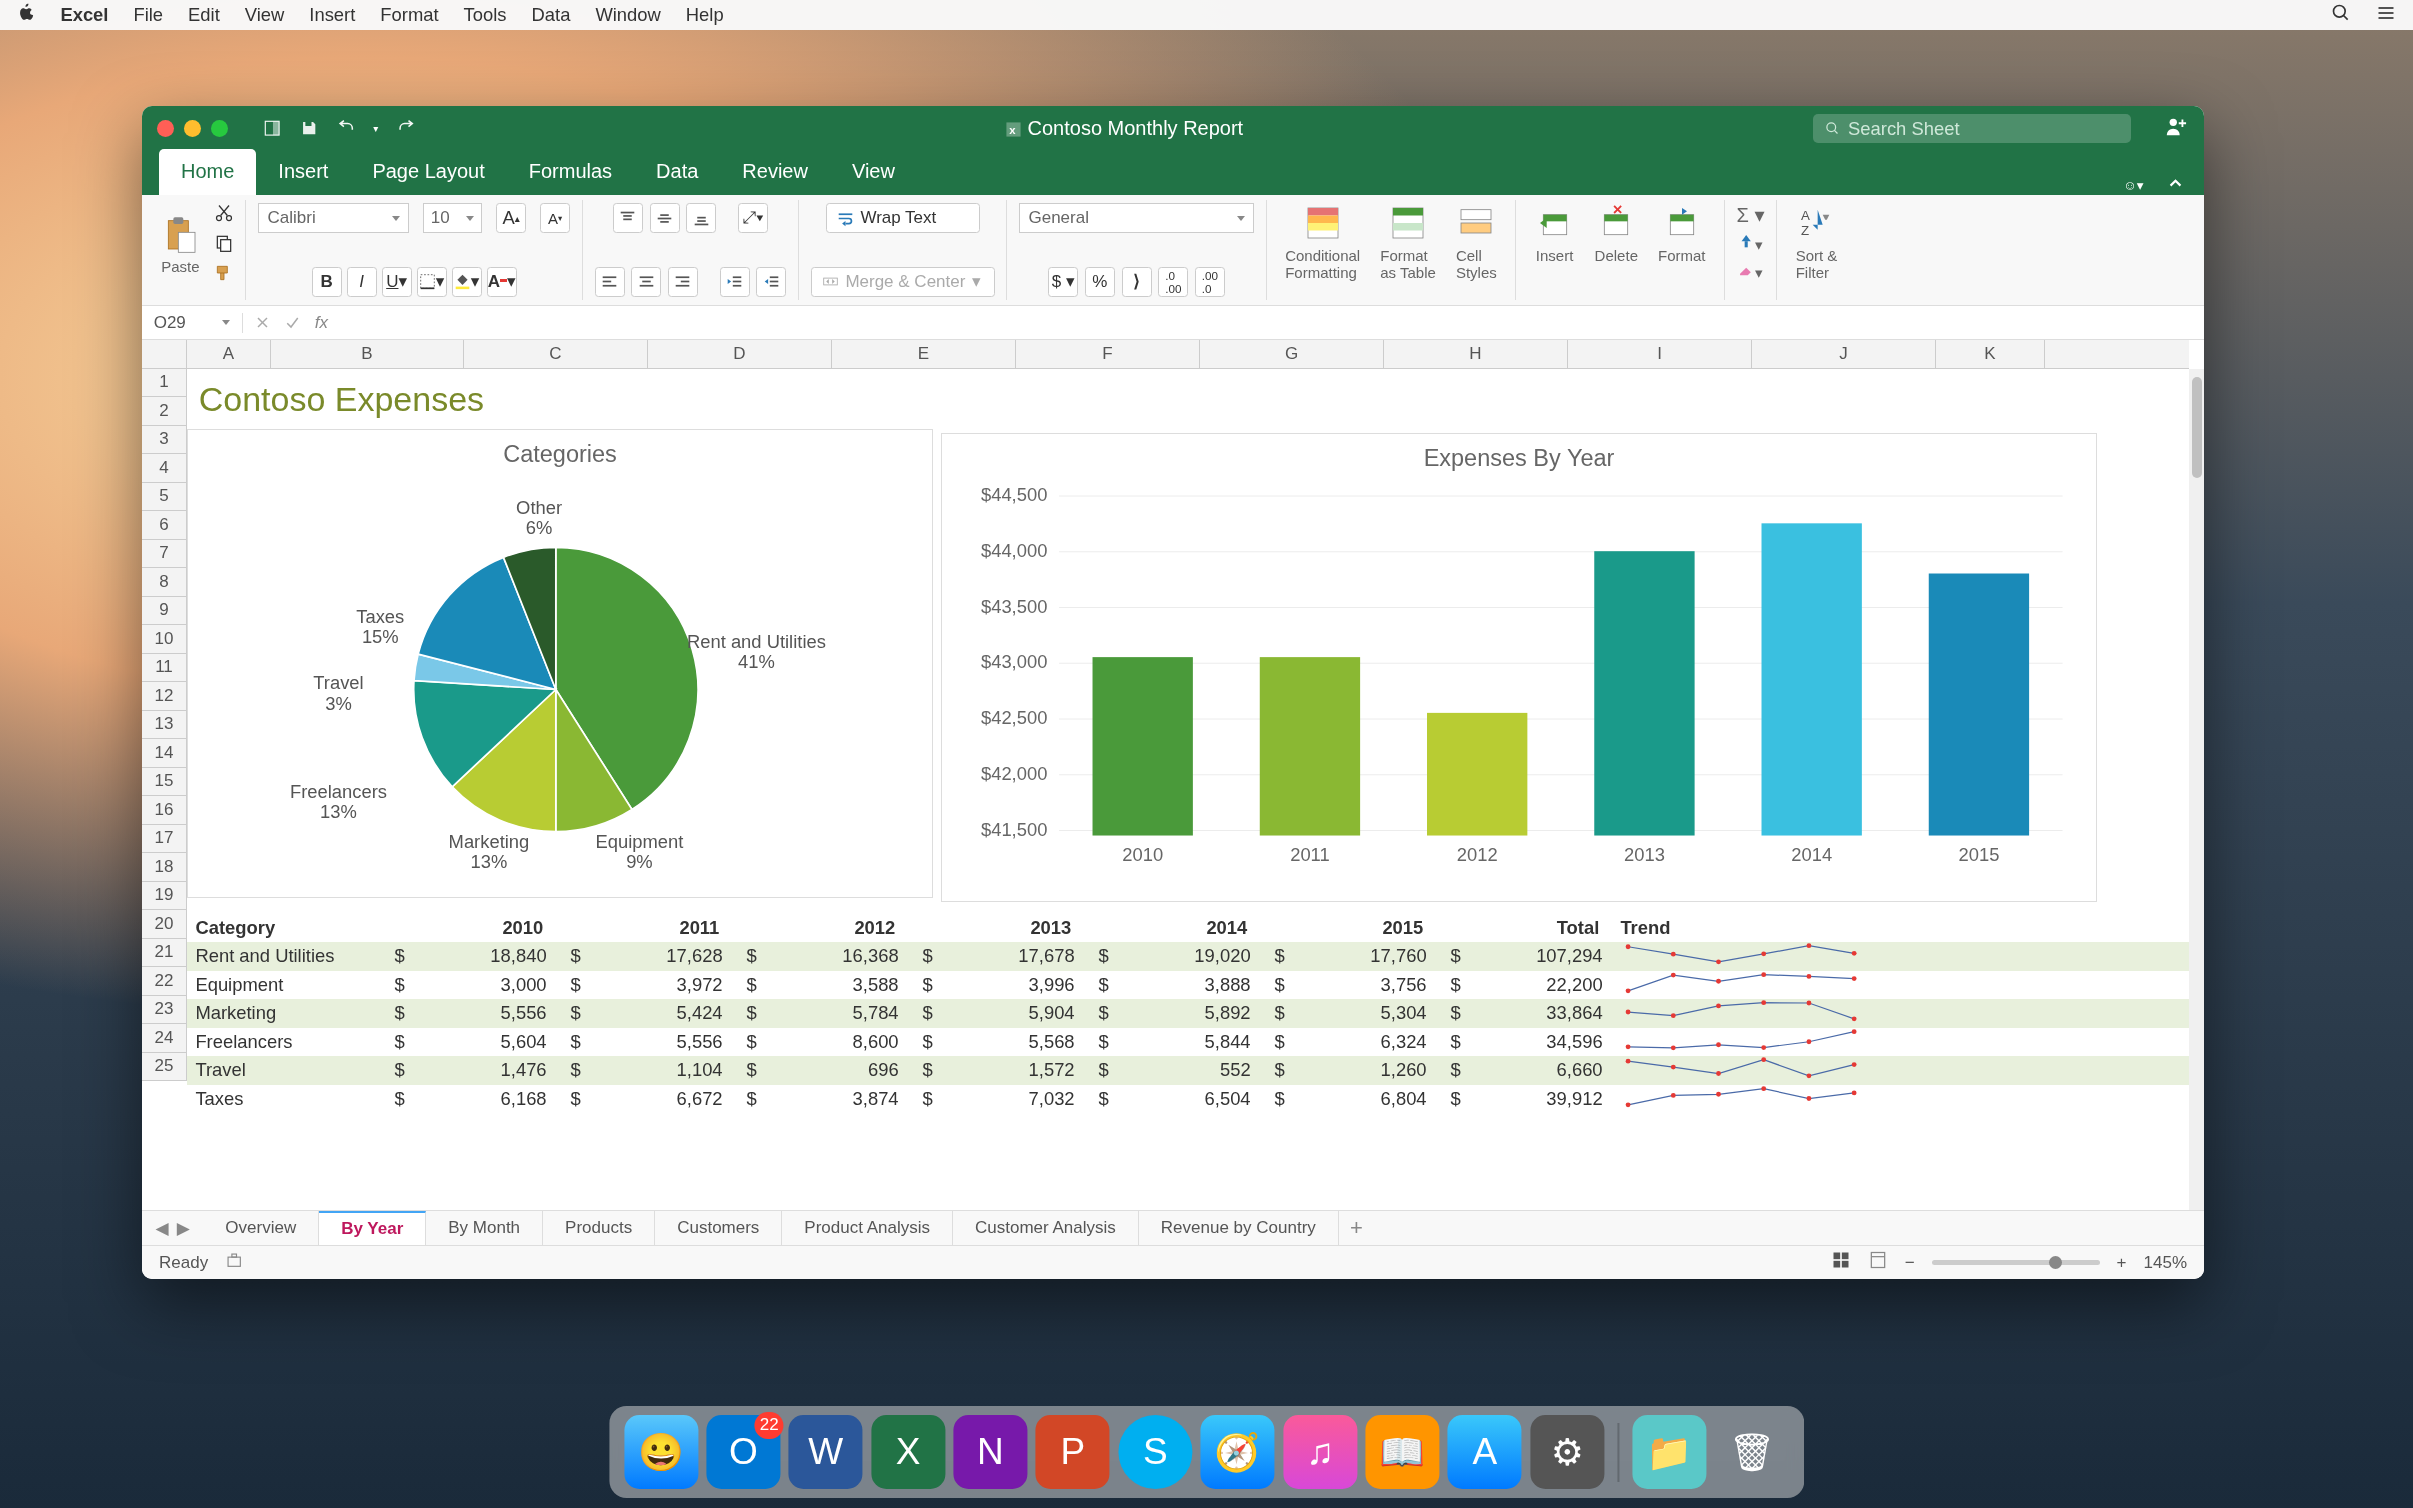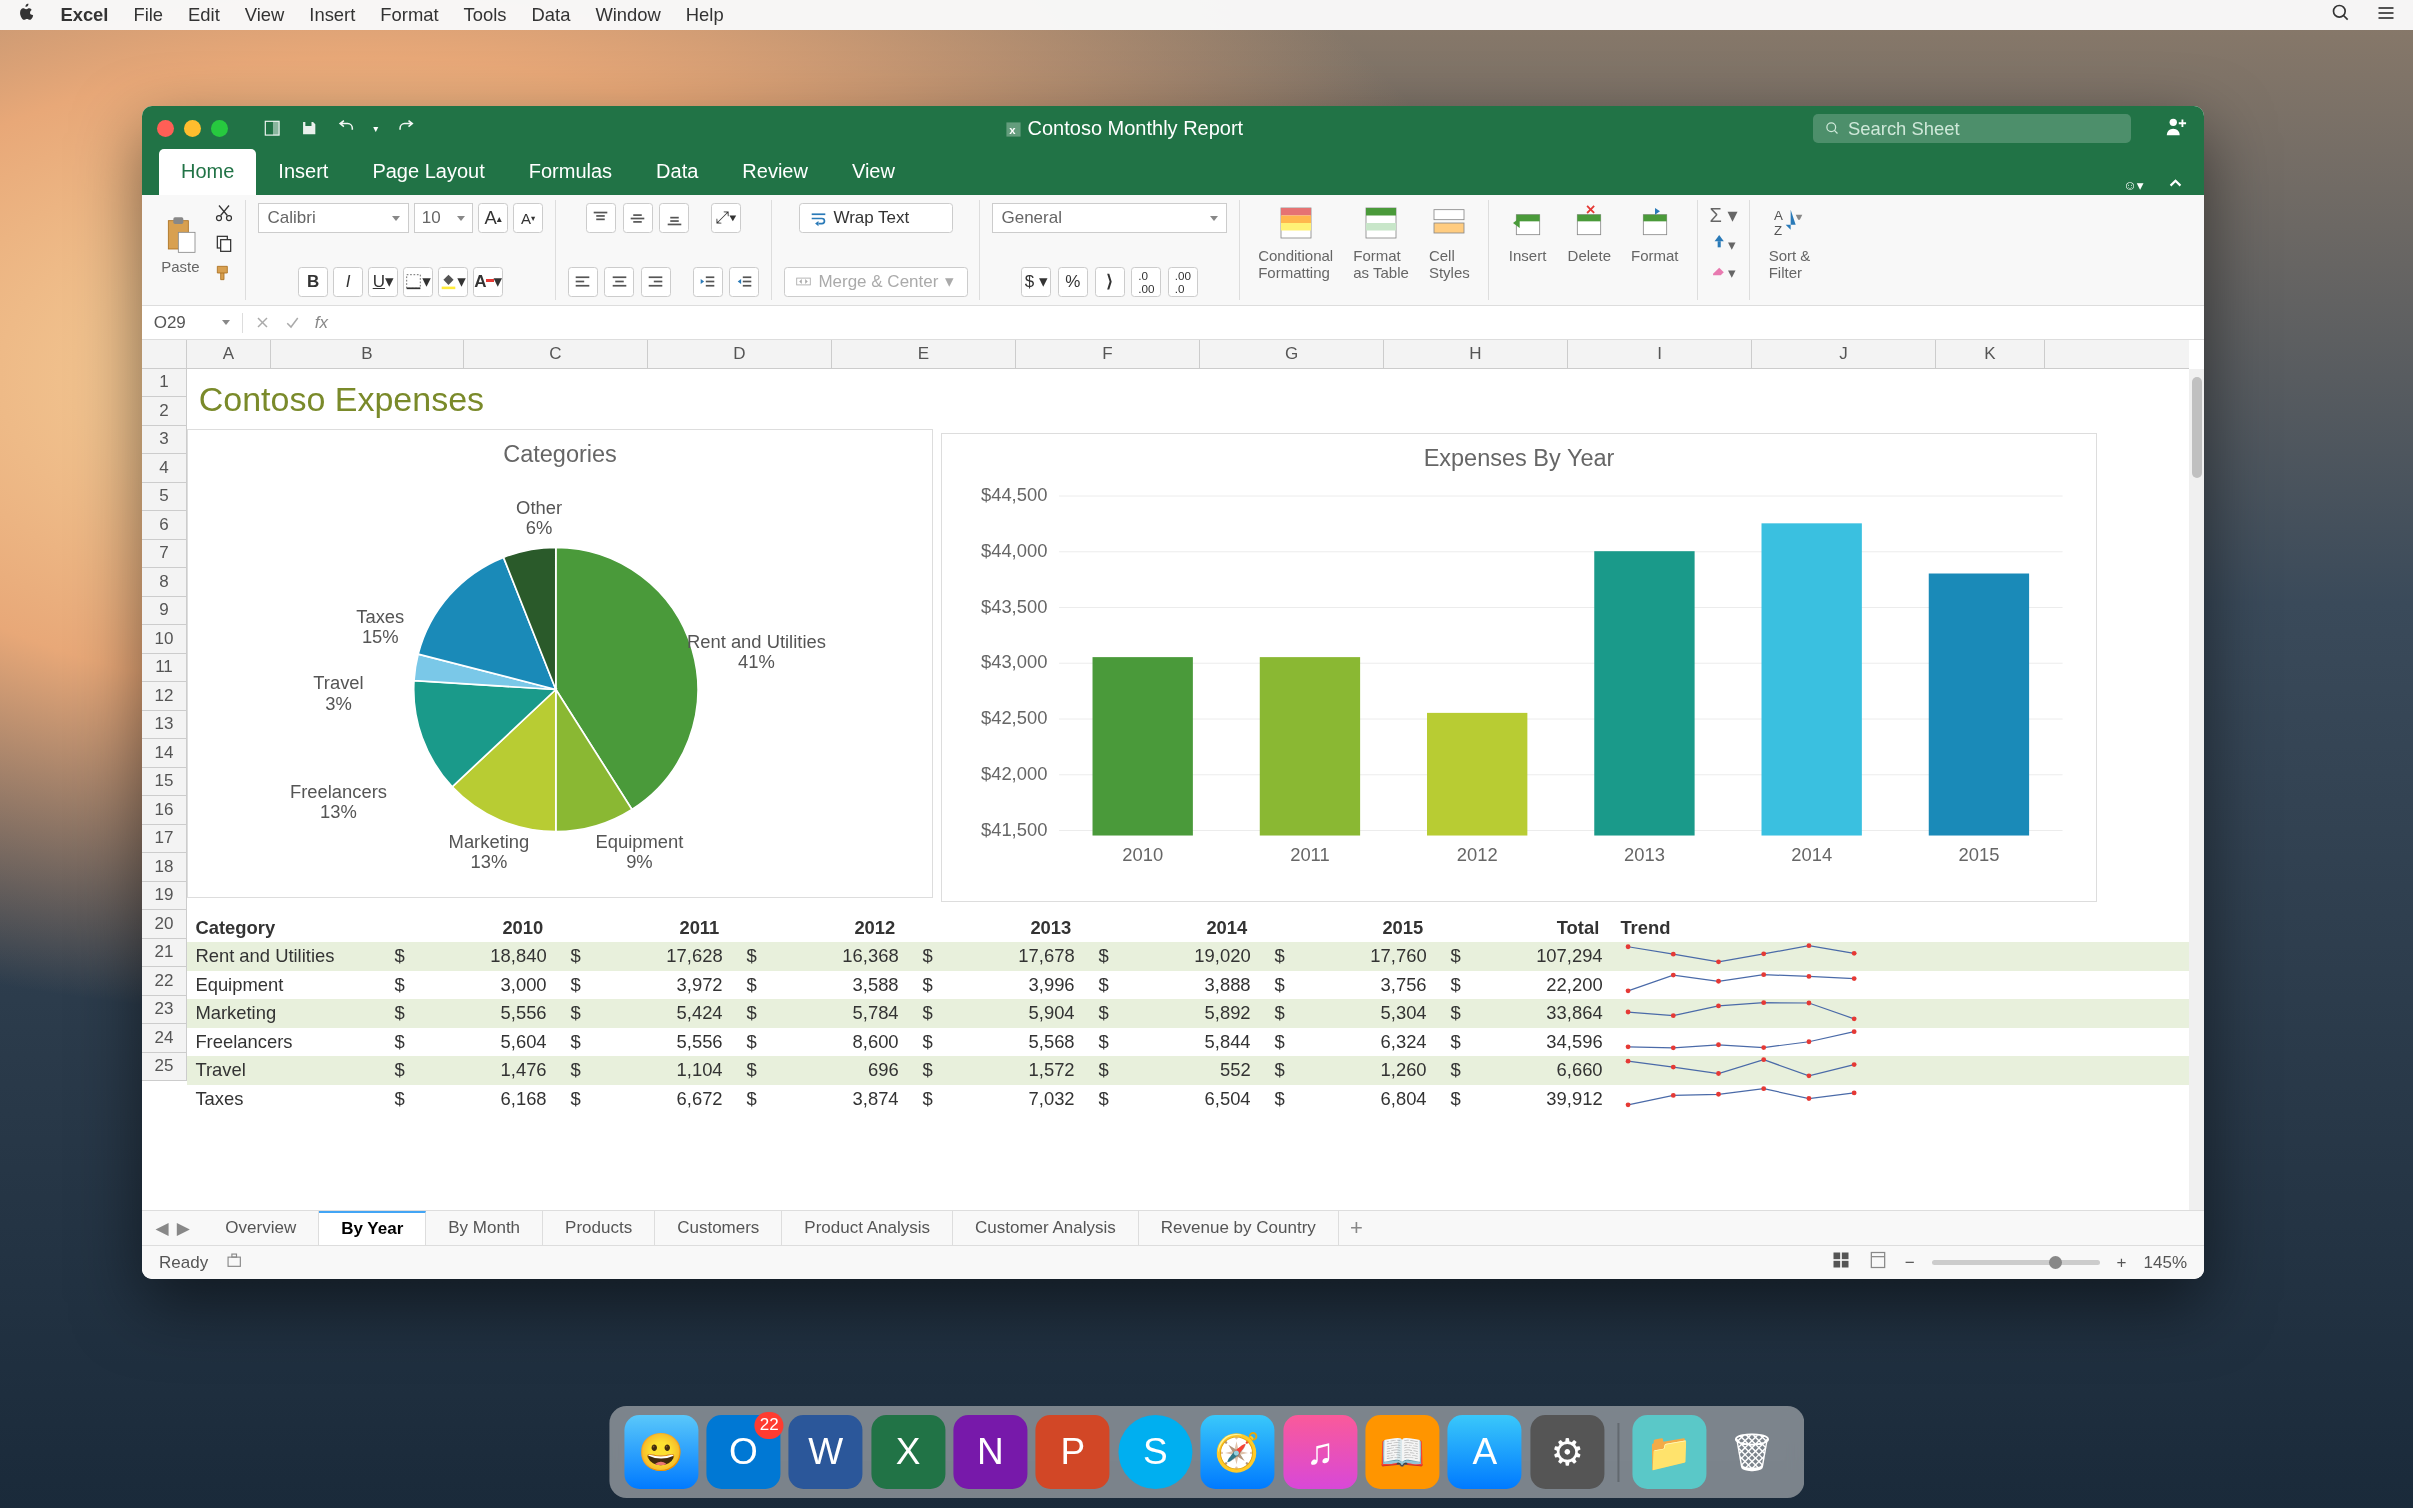--- a/index.html
+++ b/index.html
@@ -54,21 +54,21 @@
 .trow.hdr{font-weight:700}
 .trow.alt{background:#e8f0dc}
 .tcell{padding:0 8.4px;border-right:0.8px solid transparent}
 .tcell.cat{width:193px}
 .tcell.num{width:176px;text-align:right;padding-right:11.7px}
 .tcell.cur{width:34px;text-align:right}
 .tcell.trend{width:260px;padding:1.7px 8.4px}
 .sparkline{width:100%;height:23.5px}
 .sheettabs{height:35px;background:#f8f8f8;border-top:0.8px solid #ddd;display:flex;align-items:center;font-size:17px;color:#555}
 .sheettab{padding:0 22px;height:100%;display:flex;align-items:center;border-right:0.8px solid #ddd;cursor:pointer}
-.sheettab.active{background:#fff;color:#000000;font-weight:700;border-top:2.5px solid #42a5f5}
+.sheettab.active{background:#fff;color:#be185d;font-weight:700;border-top:2.5px solid #42a5f5}
 .sheetnav{display:flex;gap:8.4px;padding:0 13.4px;color:#888}
 .sheetadd{width:35px;display:flex;align-items:center;justify-content:center;font-size:22px;color:#888}
 .statusbar{height:34px;background:#f8f8f8;border-top:0.8px solid #ddd;display:flex;align-items:center;padding:0 17px;font-size:17px;color:#555;gap:17px}
 .statusbar .right{margin-left:auto;display:flex;align-items:center;gap:17px}
 .zoomslider{width:168px;height:5px;background:#ccc;border-radius:2.5px;position:relative}
 .zoomslider::after{content:"";position:absolute;width:13.4px;height:13.4px;background:#888;border-radius:50%;top:-4.2px;left:117px}
 .vscroll{position:absolute;right:0;top:28.5px;bottom:0;width:15px;background:#f0f0f0}
 .vscroll::after{content:"";position:absolute;right:2.5px;top:8.4px;width:10px;height:101px;background:#c0c0c0;border-radius:5px}
 .dock{position:absolute;bottom:10px;left:50%;transform:translateX(-50%);height:92px;background:rgba(220,220,220,.5);border-radius:17px;display:flex;align-items:center;padding:0 15px;gap:8.4px;backdrop-filter:blur(8.4px)}
 .dockico{width:74px;height:74px;border-radius:15px;display:flex;align-items:center;justify-content:center;font-size:37px;color:#fff;position:relative}
@@ -194,21 +194,21 @@
                 <rect x="4" y="4" width="12" height="14"></rect>
                 <rect x="8" y="8" width="12" height="14" fill="#fff"></rect>
               </svg></span>
           <span><svg width="20" height="20" viewBox="0 0 24 24" fill="#d8a050" stroke="#aa7020">
                 <path d="M4 4h12v8H4z M8 12v8h4v-8"></path>
               </svg></span>
         </div>
       </div>
     </div>
     <div class="ribgroup">
-      <div class="ribrow" style="gap:5px">
+      <div class="ribrow" style="gap:14px">
         <div class="fontsel">
             <span>Calibri</span>
             <span class="caret"></span>
           </div>
         <div class="sizesel">
             <span>10</span>
             <span class="caret"></span>
           </div>
         <div class="rbtn" style="font-size:18.4px">A<sup style="font-size:10px">▴</sup></div>
         <div class="rbtn" style="font-size:15px">A<sup style="font-size:8.4px">▾</sup></div>

